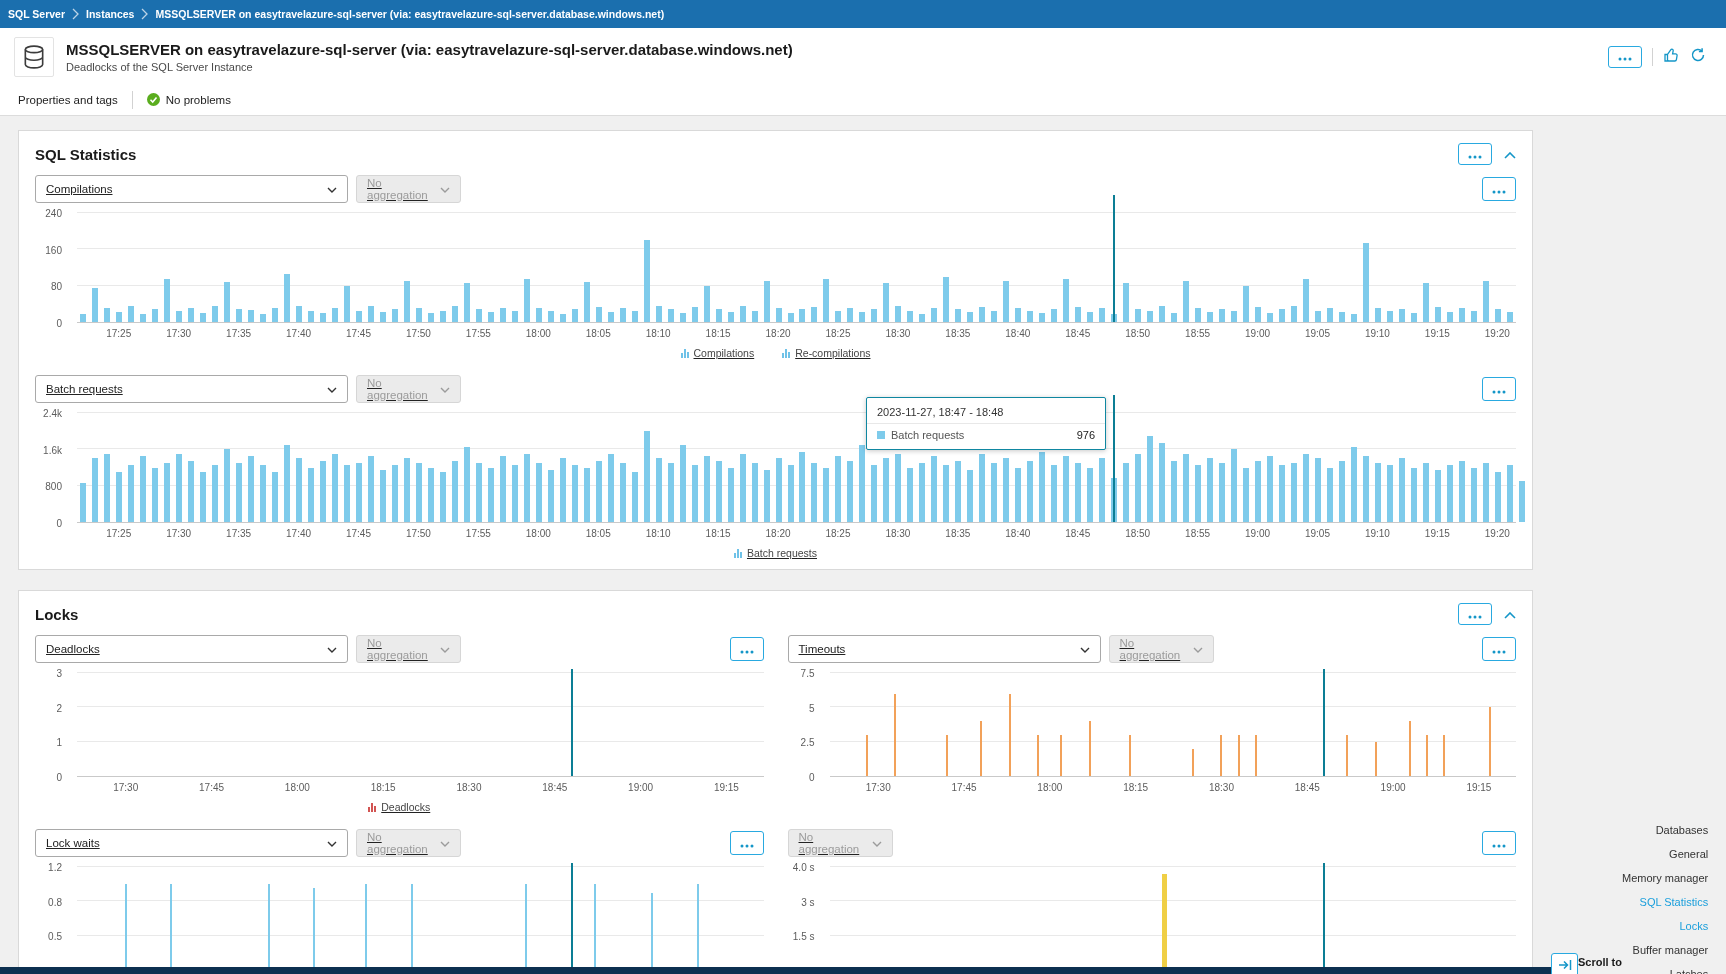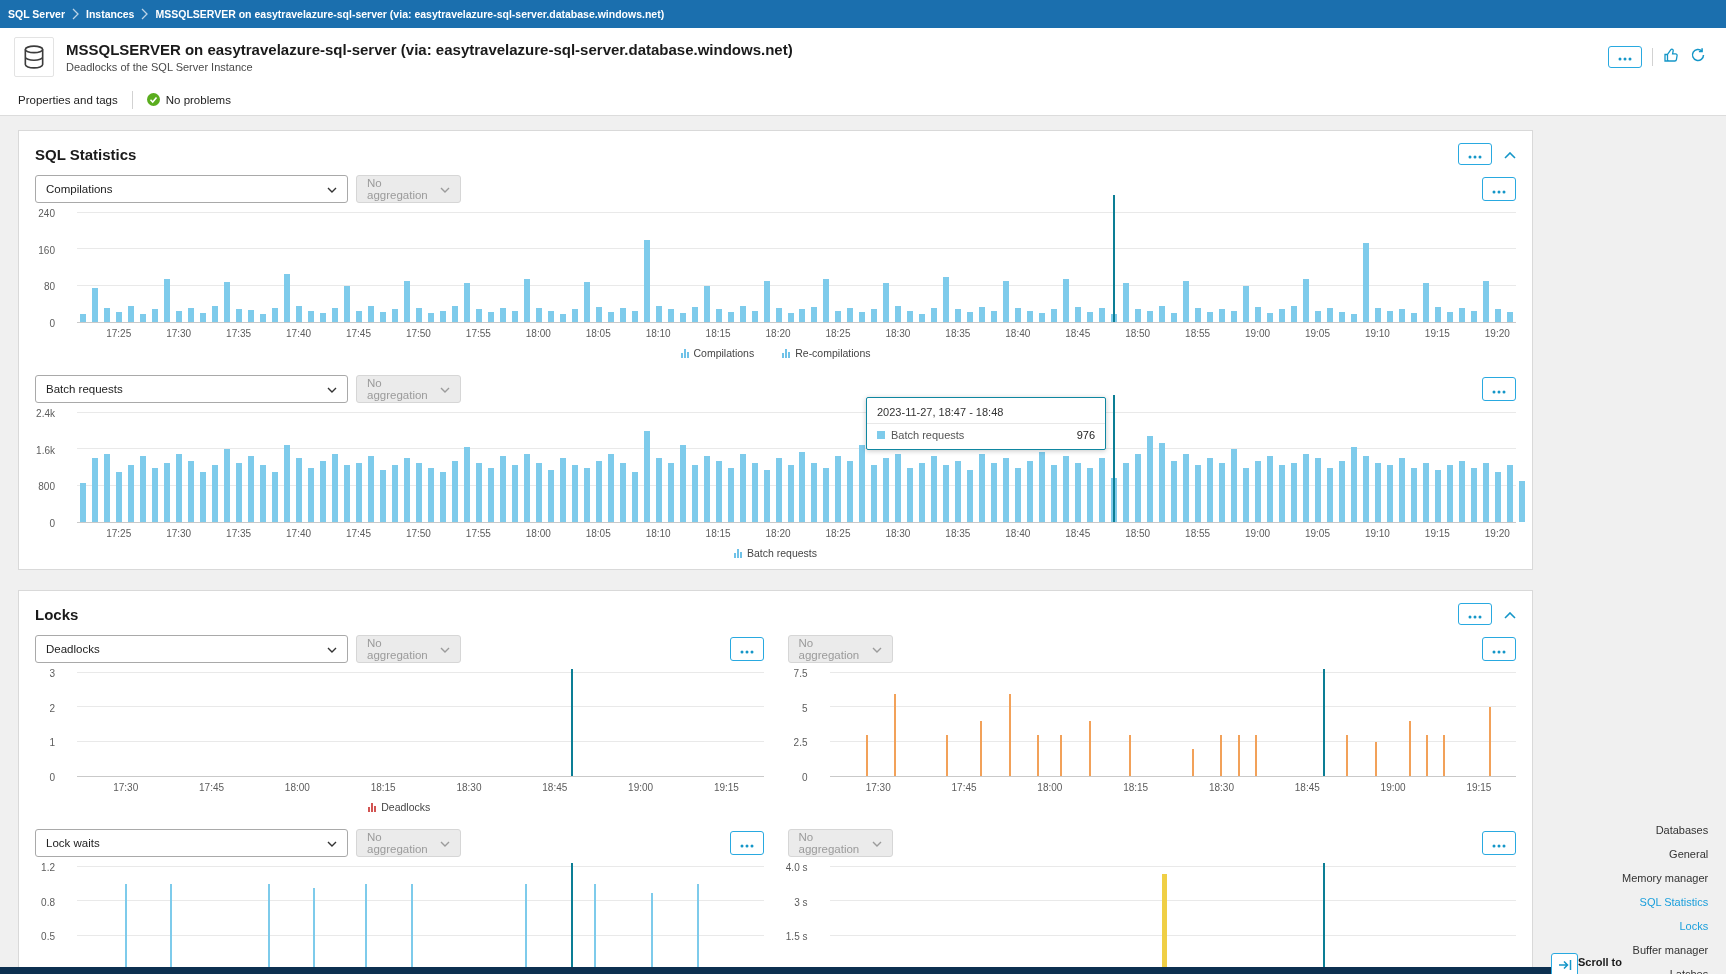--- a/index.html
+++ b/index.html
@@ -30,34 +30,34 @@
   
   .content-row { display:flex; height:864px; background:#f0f0f0; position:relative; }
   .main { flex:1; padding:14px 18px 0; position:relative; overflow:hidden; }
   .bottom-bar { position:absolute; left:0; right:0; bottom:0; height:13px; background:#0d3050; z-index:8; }
 
   .card { background:#fff; border:1px solid #d9d9d9; margin-bottom:20px; }
   .card-head { display:flex; align-items:center; justify-content:space-between; padding:12px 16px 4px; }
   .card-head h2 { font-size:15px; font-weight:bold; color:#1a1a1a; }
   .card-actions { display:flex; align-items:center; gap:12px; }
 
-  .block { padding:0 16px; position:relative; }
+  .block { padding:0 16px; position:relative;text-decoration:underline; }
   .controls { display:flex; align-items:center; gap:8px; margin:6px 0 10px; }
   .select { width:313px; height:28px; border:1px solid #a9a9a9; border-radius:3px; background:#fff; display:flex; align-items:center; justify-content:space-between; padding:0 10px; font-size:11.5px; color:#222; cursor:pointer; }
   .select.disabled { width:105px; background:#ebebeb; border-color:#d6d6d6; color:#9b9b9b; cursor:default; }
   .spacer { flex:1; }
   .more-sm { border:1px solid #29a9e0; background:#fff; border-radius:3px; height:24px; width:34px; display:grid; place-items:center; cursor:pointer; }
 
   
   .chart { }
   .chart-grid { display:grid; grid-template-columns:42px 1fr; grid-template-rows:1fr 18px; }
   .chart.big { height:128px; }
   .chart.small { height:122px; }
   .ylab { position:relative; grid-column:1; grid-row:1; }
-  .ylab span { position:absolute; right:22px; transform:translateY(50%); font-size:10px; color:#5c5c5c; white-space:nowrap; }
+  .ylab span { position:absolute; right:15px; transform:translateY(50%); font-size:10px; color:#5c5c5c; white-space:nowrap; }
   .plot { position:relative; grid-column:2; grid-row:1; border-bottom:1px solid #c9c9c9; background:#fff; }
   .gridline { position:absolute; left:0; right:0; height:1px; background:#e9e9e9; }
   .bar { position:absolute; bottom:0; z-index:2; }
   .cross { position:absolute; bottom:0; width:2px; z-index:3; }
   .xlab { position:relative; grid-column:2; grid-row:2; }
   .xlab span { position:absolute; top:5px; transform:translateX(-50%); font-size:10px; color:#5c5c5c; white-space:nowrap; }
 
   .legend { display:flex; justify-content:center; align-items:center; gap:28px; padding:6px 0 10px; font-size:10.5px; color:#454545; }
   .legend-item { display:flex; align-items:center; gap:5px; cursor:pointer; }
   .legend-icon { display:flex; align-items:flex-end; gap:1px; height:9px; }
@@ -650,20 +650,26 @@
                   <i style="height: 9px; background: rgb(210, 84, 82);"></i>
                   <i style="height: 6px; background: rgb(210, 84, 82);"></i>
                 </span>
                 <span>Deadlocks</span>
               </span>
             </div>
         </div>
 
         <div class="block">
           <div class="controls">
+            <div class="select">
+              <span>Timeouts</span>
+              <span style="color:#333"><svg width="10" height="6" viewBox="0 0 10 6">
+                    <polyline points="1,1 5,5 9,1" fill="none" stroke="currentColor" stroke-width="1.4"></polyline>
+                  </svg></span>
+            </div>
             <div class="select disabled">
               <span>No aggregation</span>
               <span style="color:#9b9b9b"><svg width="10" height="6" viewBox="0 0 10 6">
                     <polyline points="1,1 5,5 9,1" fill="none" stroke="currentColor" stroke-width="1.4"></polyline>
                   </svg></span>
             </div>
             <div class="spacer"></div>
             <button class="more-sm">
                 <span><svg width="14" height="4" viewBox="0 0 14 4" fill="#1496c8">
                     <circle cx="2" cy="2" r="1.5"></circle>

